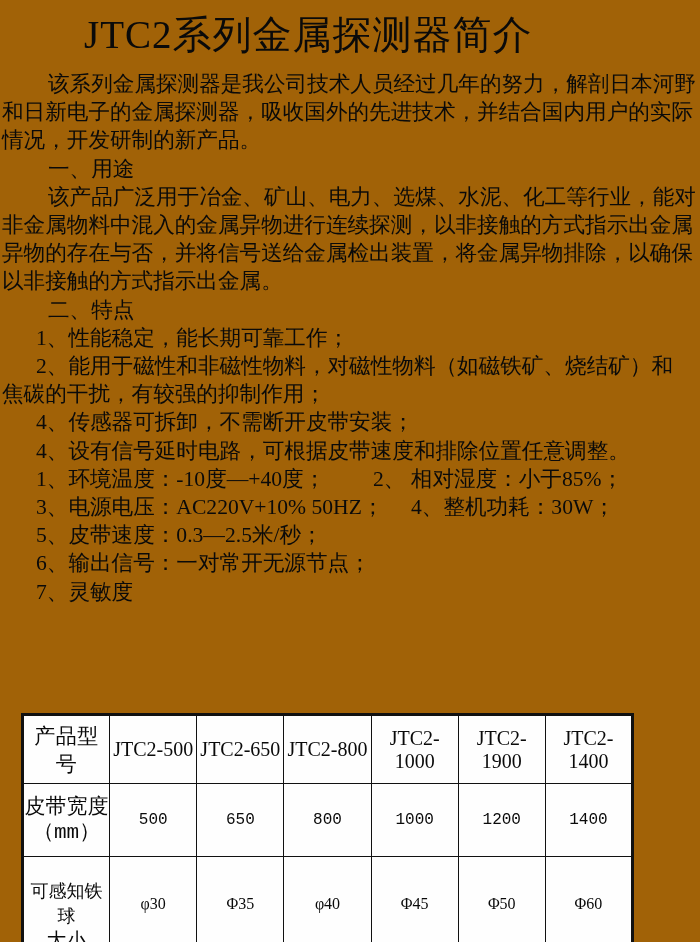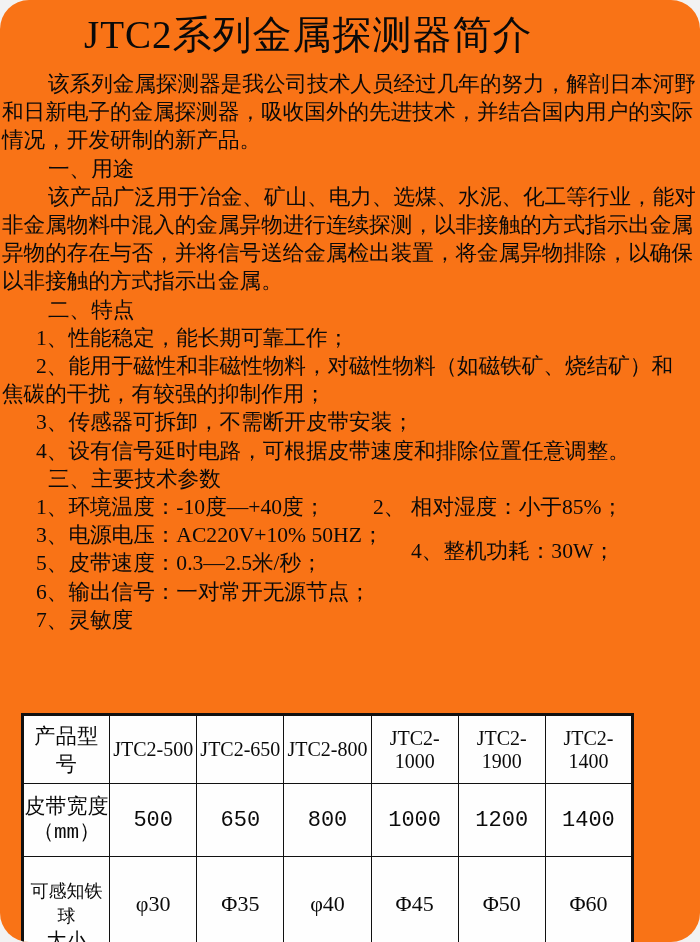--- a/index.html
+++ b/index.html
@@ -3,54 +3,54 @@
 <meta charset="utf-8">
 <style>
   html,body{margin:0;padding:0;}
   body{
     width:700px;height:942px;
     background:#f2f2f2;
     font-family:"Liberation Serif","DejaVu Serif",serif;
   }
   .doc{
     position:relative;width:700px;height:942px;overflow:hidden;
-    background:#f97316;color:#0a0a0a;border-radius:29px;
+    background:#a16207;color:#0a0a0a;
   }
   .title{
     position:absolute;left:84px;top:12px;
     font-size:39px;line-height:45px;letter-spacing:1px;
     white-space:nowrap;
   }
   .text-block{
     position:absolute;left:2px;top:70px;width:697px;
     font-size:21.6px;line-height:28.2px;
   }
   .line{white-space:nowrap;position:relative;}
   .l-ind{padding-left:46px;}
   .l-itm{padding-left:34px;}
   .col2-a{position:absolute;left:371px;top:0;}
-  .col2-b{position:absolute;left:409px;top:16px;}
+  .col2-b{position:absolute;left:409px;top:0;}
   table.spec{
     position:absolute;left:21px;top:713px;
     width:613px;height:217px;
     border-collapse:collapse;table-layout:fixed;
     background:#fefefe;
   }
   table.spec{border:3px solid #111;}
   table.spec td{
     border:1.5px solid #111;
     text-align:center;vertical-align:middle;
     padding:0;overflow:hidden;
   }
   tr.r1{height:69px;}
   tr.r2{height:73px;font-family:Liberation Mono, monospace;}
   tr.r3{height:75px;}
   .hdr-label{font-size:21px;letter-spacing:0.5px;}
   .model{font-size:20px;}
-  .val{font-size:22px;}
+  .val{font-size:16px;}
   .lbl2{font-size:21px;line-height:25px;}
   .lbl3-wrap{height:71px;overflow:hidden;line-height:24.5px;padding-top:2px;margin-top:20px;}
   .lbl3-a{font-size:18px;}
   .lbl3-b{font-size:20px;}
   .lbl3-c{font-size:20px;}
 </style>
 </head>
 <body>
 
 <div class="doc">
@@ -65,24 +65,23 @@
     <div class="line l-ind">一、用途</div>
     <div class="line l-ind">该产品广泛用于冶金、矿山、电力、选煤、水泥、化工等行业，能对</div>
     <div class="line">非金属物料中混入的金属异物进行连续探测，以非接触的方式指示出金属</div>
     <div class="line">异物的存在与否，并将信号送给金属检出装置，将金属异物排除，以确保</div>
     <div class="line">以非接触的方式指示出金属。</div>
 
     <div class="line l-ind">二、特点</div>
     <div class="line l-itm">1、性能稳定，能长期可靠工作；</div>
     <div class="line l-itm">2、能用于磁性和非磁性物料，对磁性物料（如磁铁矿、烧结矿）和</div>
     <div class="line">焦碳的干扰，有较强的抑制作用；</div>
-    <div class="line l-itm">3、传感器可拆卸，不需断开皮带安装；</div>
+    <div class="line l-itm">4、传感器可拆卸，不需断开皮带安装；</div>
     <div class="line l-itm">4、设有信号延时电路，可根据皮带速度和排除位置任意调整。</div>
 
-    <div class="line l-ind">三、主要技术参数</div>
 
     <div class="line l-itm">
       <span>1、环境温度：-10度—+40度；</span>
       <span class="col2-a">2、 相对湿度：小于85%；</span>
     </div>
     <div class="line l-itm">
       <span>3、电源电压：AC220V+10% 50HZ；</span>
       <span class="col2-b">4、整机功耗：30W；</span>
     </div>
     <div class="line l-itm">5、皮带速度：0.3—2.5米/秒；</div>

